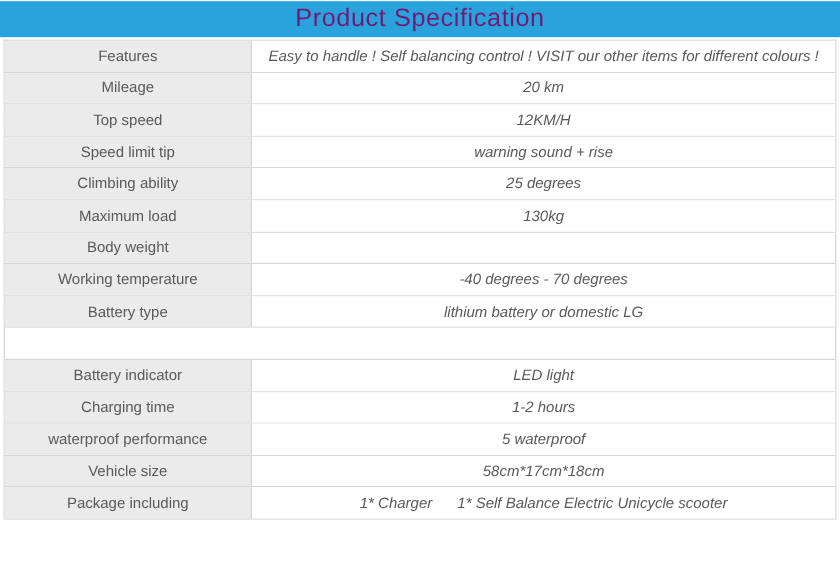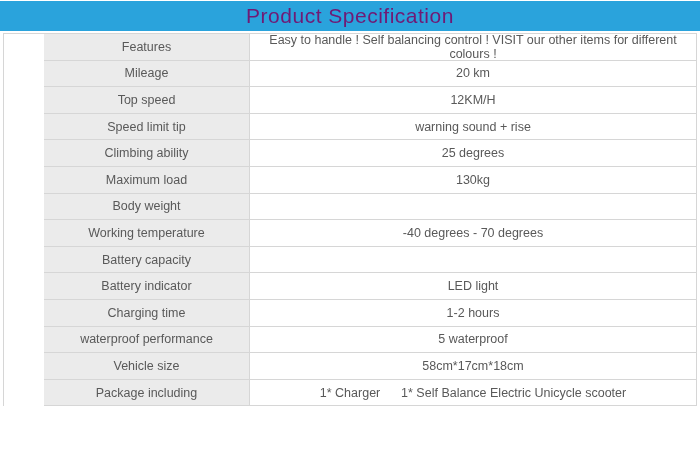--- a/index.html
+++ b/index.html
@@ -23,21 +23,20 @@
   .banner-title {
     color: #701a75;
     font-size: 21px;
     font-weight: 400;
     letter-spacing: 0.5px;
   }
   .spec-table {
     margin: 2px 3px 0 3px;
     border: 1px solid #d6d6d6;
     border-bottom: none;
-    padding-left: 40px;
   }
   .row {
     display: flex;
     height: 25.6px;
     border-bottom: 1px solid #d6d6d6;
   }
   .label-cell {
     width: 205px;
     background: #ebebeb;
     border-right: 1px solid #d6d6d6;
@@ -51,20 +50,21 @@
     flex: 1;
     background: #ffffff;
     display: flex;
     align-items: center;
     justify-content: center;
     color: #595959;
     font-size: 12.5px;
     white-space: pre-wrap;
     padding: 0 6px;
     text-align: center;
+    font-style: italic;
   }
 </style>
 </head>
 <body>
 
 <div class="banner">
   <span class="banner-title">Product Specification</span>
 </div>
 
 <div class="spec-table">
@@ -93,21 +93,24 @@
     <div class="value-cell">130kg</div>
   </div>
   <div class="row">
     <div class="label-cell">Body weight</div>
   </div>
   <div class="row">
     <div class="label-cell">Working temperature</div>
     <div class="value-cell">-40 degrees - 70 degrees</div>
   </div>
   <div class="row">
-    <div class="label-cell">Battery capacity</div>
+    <div class="label-cell">Battery type</div>
+    <div class="value-cell">lithium battery or domestic LG</div>
+  </div>
+  <div class="row">
   </div>
   <div class="row">
     <div class="label-cell">Battery indicator</div>
     <div class="value-cell">LED light</div>
   </div>
   <div class="row">
     <div class="label-cell">Charging time</div>
     <div class="value-cell">1-2 hours</div>
   </div>
   <div class="row">

